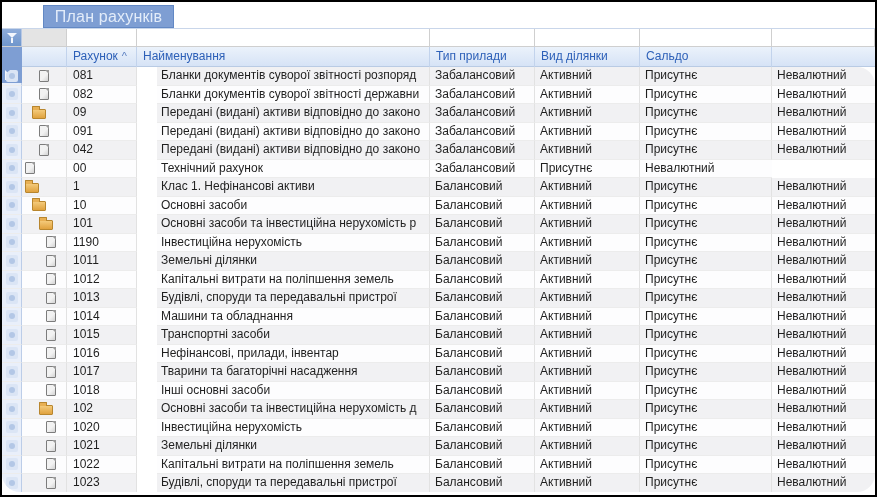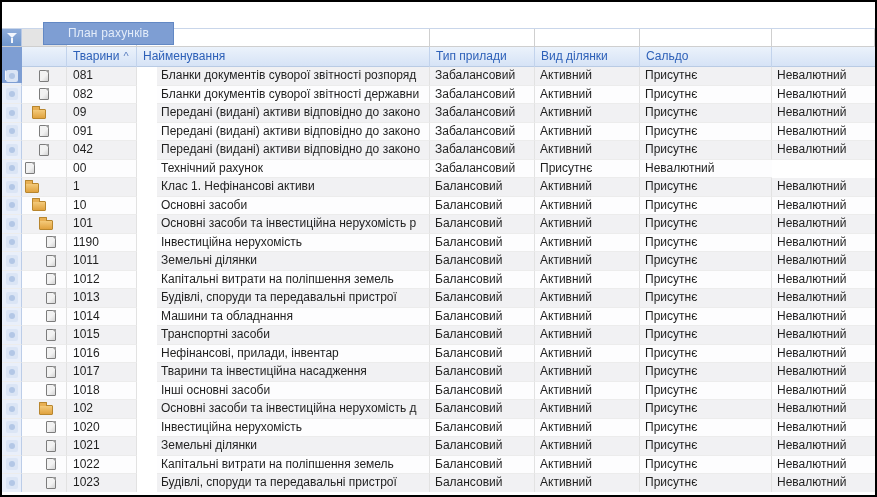--- a/index.html
+++ b/index.html
@@ -14,26 +14,26 @@
     position: relative;
   }
 
   
   .tabbar {
     height: 27px; background: #fff;
     border-bottom: 1px solid #c9d6ea;
     position: relative;
   }
   .tab {
-    position: absolute; left: 41px; top: 20px;
+    position: absolute; left: 41px; top: 3px;
     width: 131px; height: 23px;
     background: #7e9ed3;
     border: 1px solid #6288c4;
     color: #e3ecf9;
-    font-size: 12px; line-height: 21px; text-align: center;
+    font-size: 16px; line-height: 21px; text-align: center;
     letter-spacing: .2px;
     cursor: default;
   }
 
   
   .grid-cols {
     display: grid;
     grid-template-columns: 20px 45px 70px 293px 105px 105px 132px 1fr;
   }
 
@@ -76,21 +76,21 @@
   .hcell:last-child { border-right: none; margin-top: 36px; }
   .corner-cell { padding: 0; position: relative; background: #7e9ed3; cursor: pointer; }
   .corner-cell::after {          
     content:""; position:absolute; left:3px; bottom:3px;
     border-bottom: 10px solid #f3f7fd;
     border-right: 10px solid transparent;
   }
   .sort-caret { color:#5b7fc0; font-size: 11px; margin-left: 4px; }
 
   
-  .rows { height: 425px; overflow: hidden; }
+  .rows { height: 425px; overflow: hidden; border-radius: 18px; }
   .tr { height: 18.5px; cursor: default; }
   .tr:nth-child(odd)  .td { background: #f1f1f3; }
   .tr:nth-child(even) .td { background: #fdfdfe; }
   .td {
     border-right: 1px solid #e2e2e2;
     border-bottom: 1px solid #ececec;
     font-size: 12px; color: #1f1f1f;
     line-height: 17px; white-space: nowrap; overflow: hidden;
     display: flex; align-items: center;
   }
@@ -163,21 +163,21 @@
     <div class="fcell"></div>
     <div class="fcell"></div>
     <div class="fcell"></div>
     <div class="fcell"></div>
   </div>
 
   <div class="header-row grid-cols">
     <div class="corner-cell"></div>
     <div class="hcell"></div>
     <div class="hcell">
-      <span>Тварини</span><span class="sort-caret">^</span>
+      <span>Рахунок</span><span class="sort-caret">^</span>
     </div>
     <div class="hcell">Найменування</div>
     <div class="hcell">Тип прилади</div>
     <div class="hcell">Вид ділянки</div>
     <div class="hcell">Сальдо</div>
     <div class="hcell">Валютність</div>
   </div>
 
   <div class="rows" id="rows">
   <div class="tr grid-cols">
@@ -420,21 +420,21 @@
   </div>
 
   <div class="tr grid-cols">
     <div class="td gutter">
       <span class="gutter-ic"></span>
     </div>
     <div class="td treecell ind-3">
       <span class="ic ic-document"></span>
     </div>
     <div class="td text acct">1017</div>
-    <div class="td text name">Тварини та інвестиційна насадження</div>
+    <div class="td text name">Тварини та багаторічні насадження</div>
     <div class="td text val">Балансовий</div>
     <div class="td text val">Активний</div>
     <div class="td text val">Присутнє</div>
     <div class="td text val">Невалютний</div>
   </div>
 
   <div class="tr grid-cols">
     <div class="td gutter">
       <span class="gutter-ic"></span>
     </div>

